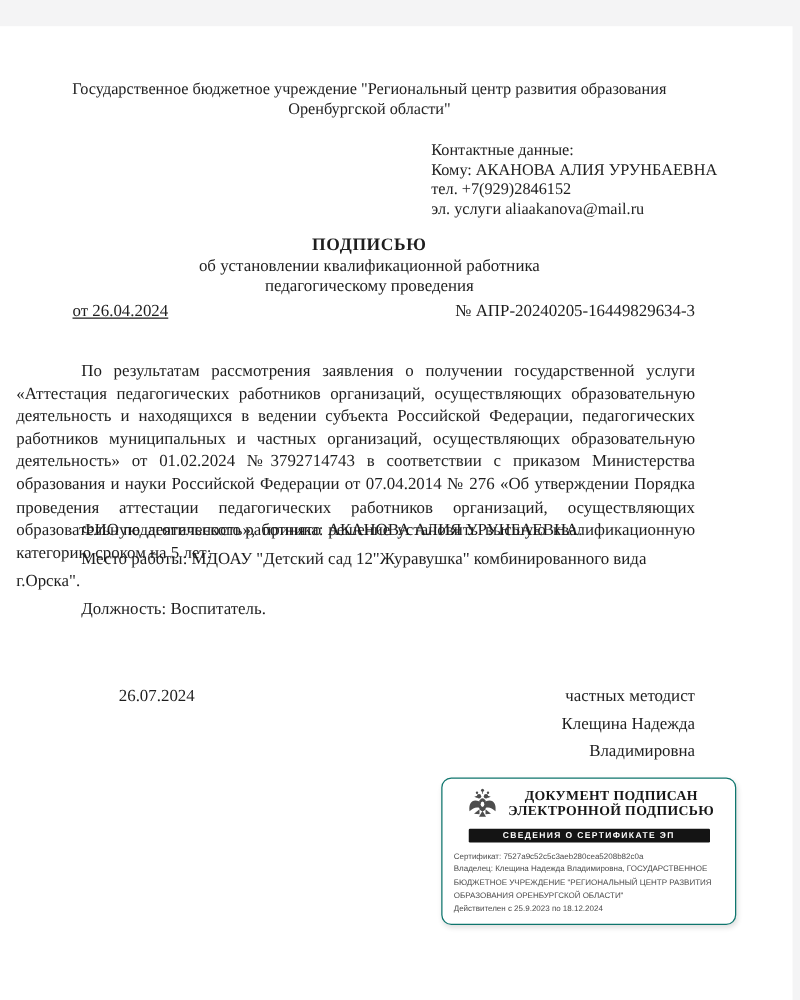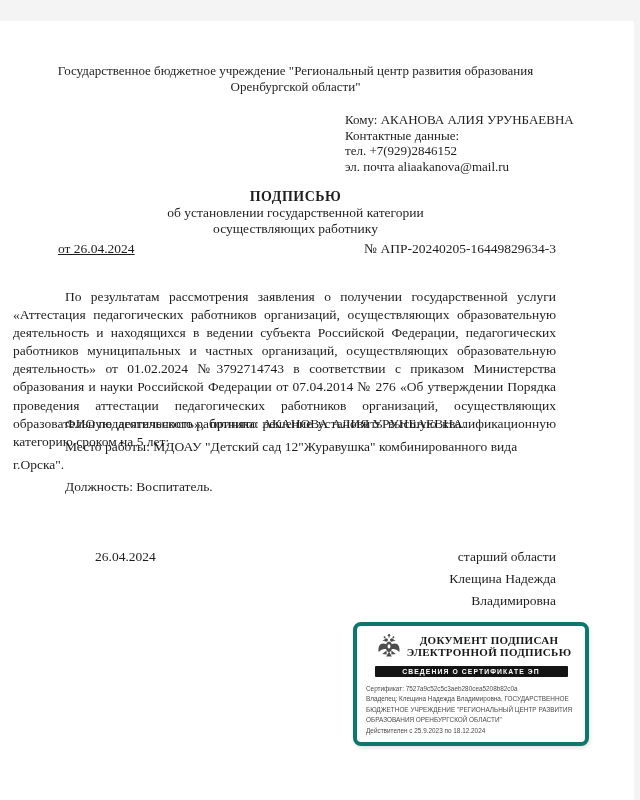--- a/index.html
+++ b/index.html
@@ -50,21 +50,21 @@
     left:13px;top:525px;width:543px;
     display:flex;justify-content:space-between;align-items:flex-start;
     font-size:13.5px;line-height:22px;
   }
   .sign-date{padding-left:82px;}
   .sign-right{width:142px;text-align:right;}
 
   .stamp{
     left:353px;top:601px;width:236px;
     background:#fff;
-    border:4px solid #0f766e;border-radius:8px;
+    border:1px solid #0f766e;border-radius:8px;
     box-shadow:1px 2px 4px rgba(0,0,0,0.12);
     box-sizing:border-box;
     padding:4px 0 6px 0;
     font-family:"Liberation Sans", sans-serif;
   }
   .stamp-head{display:flex;align-items:center;margin:2px 8px 0 20px;}
   .emblem{flex:0 0 auto;width:24px;height:28px;display:block;}
   .stamp-title{
     flex:1;text-align:center;
     font-family:"Liberation Serif", serif;
@@ -87,50 +87,50 @@
 <body>
 
 <div class="canvas">
   <div class="paper">
 
     <div class="org-header">
       <div class="org-header-inner">Государственное бюджетное учреждение "Региональный центр развития образования Оренбургской области"</div>
     </div>
 
     <div class="recipient">
+      <div>Контактные данные:</div>
       <div>Кому: АКАНОВА АЛИЯ УРУНБАЕВНА</div>
-      <div>Контактные данные:</div>
       <div>тел. +7(929)2846152</div>
-      <div>эл. почта aliaakanova@mail.ru</div>
+      <div>эл. услуги aliaakanova@mail.ru</div>
     </div>
 
     <div class="title-block">
       <div class="doc-title">ПОДПИСЬЮ</div>
-      <div>об установлении государственной категории</div>
-      <div>осуществляющих работнику</div>
+      <div>об установлении квалификационной работника</div>
+      <div>педагогическому проведения</div>
     </div>
 
     <div class="meta-row">
       <span class="meta-date">от 26.04.2024</span>
       <span>№ АПР-20240205-16449829634-3</span>
     </div>
 
     <p class="para main-para">По результатам рассмотрения заявления о получении государственной услуги «Аттестация педагогических работников организаций, осуществляющих образовательную деятельность и находящихся в ведении субъекта Российской Федерации, педагогических работников муниципальных и частных организаций, осуществляющих образовательную деятельность» от 01.02.2024 №3792714743 в соответствии с приказом Министерства образования и науки Российской Федерации от 07.04.2014 № 276 «Об утверждении Порядка проведения аттестации педагогических работников организаций, осуществляющих образовательную деятельность», принято решение установить высшую квалификационную категорию сроком на 5 лет:</p>
 
     <div class="fio-lines">
       <div>ФИО педагогического работника: АКАНОВА АЛИЯ УРУНБАЕВНА.</div>
       <div>Место работы: МДОАУ "Детский сад 12"Журавушка" комбинированного вида г.Орска".</div>
       <div>Должность: Воспитатель.</div>
     </div>
 
 
     <div class="sign-row">
-      <div class="sign-date">26.04.2024</div>
+      <div class="sign-date">26.07.2024</div>
       <div class="sign-right">
-        <div>старший области</div>
+        <div>частных методист</div>
         <div class="sign-name">Клещина Надежда Владимировна</div>
       </div>
     </div>
 
     <div class="stamp">
       <div class="stamp-head">
         <span class="emblem">
           <svg viewBox="0 0 60 64" width="24" height="28" aria-hidden="true">
             <g fill="#4d4d4d">
               <circle cx="30" cy="5" r="3"></circle>

